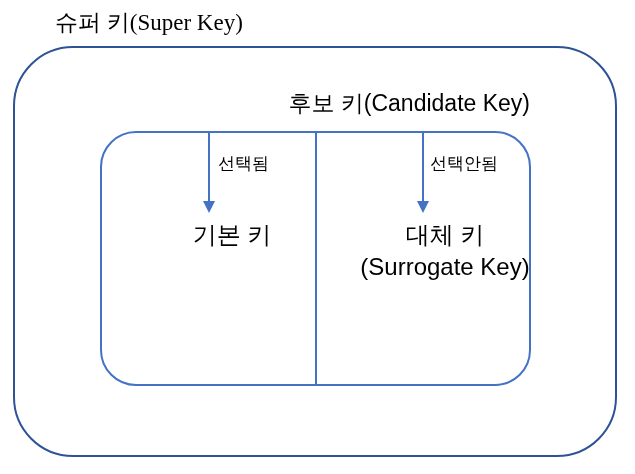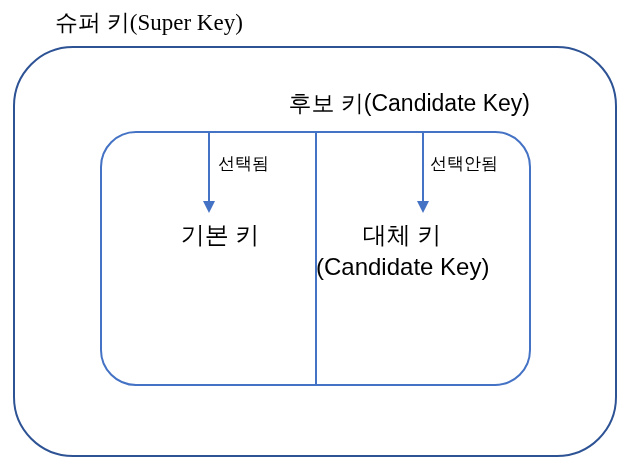--- a/index.html
+++ b/index.html
@@ -99,22 +99,22 @@
   .arrow-label-left  { left: 218px; }
   .arrow-label-right { left: 430px; }
   .key-label {
     position: absolute;
     top: 219px;
     text-align: center;
     font-size: 24px;
     line-height: 32px;
     white-space: nowrap;
   }
-  .key-label-left  { left: 100px; width: 240px; }
-  .key-label-right { left: 316px; width: 172px; }
+  .key-label-left  { left: 100px; width: 240px; padding-left: 12px; }
+  .key-label-right { left: 316px; width: 172px; padding-left: 43px; }
 </style>
 </head>
 <body>
 
 <div class="stage">
 
   <div class="title">슈퍼 키(Super Key)</div>
 
   <div class="outer-rect"></div>
 
@@ -137,16 +137,16 @@
   </div>
 
   <div class="arrow-label arrow-label-right">선택안됨</div>
 
   <div class="key-label key-label-left">
     <div>기본 키</div>
   </div>
 
   <div class="key-label key-label-right">
     <div>대체 키</div>
-    <div>(Candidate Key)</div>
+    <div>(Surrogate Key)</div>
   </div>
 
 </div>
 
 </body></html>

